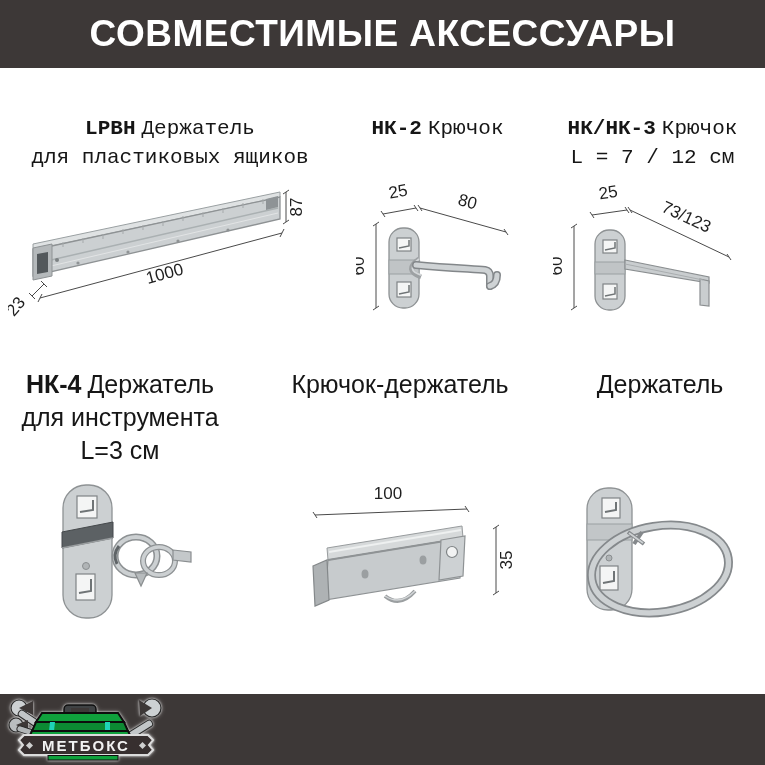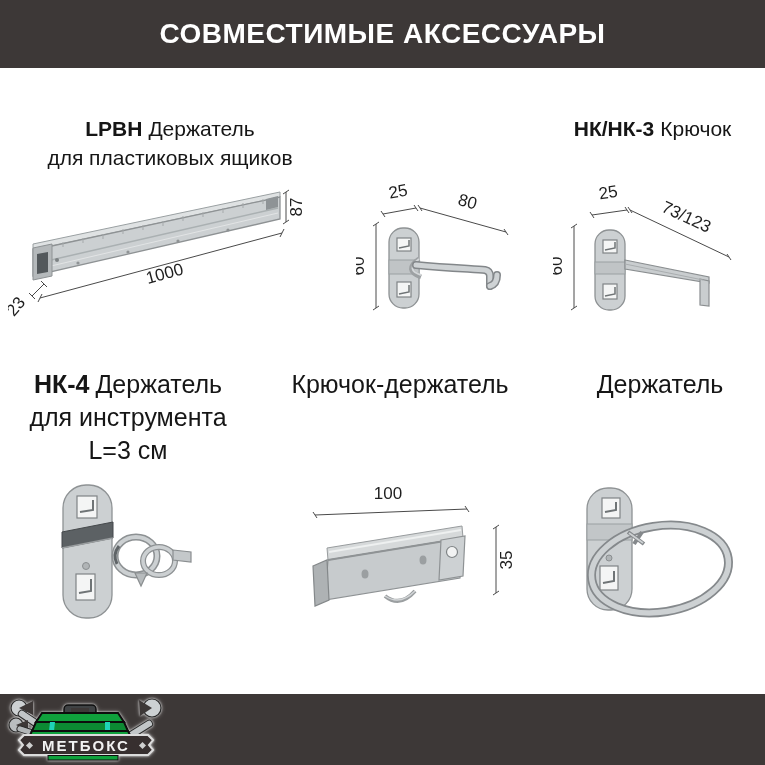--- a/index.html
+++ b/index.html
@@ -1,22 +1,22 @@
 <!DOCTYPE html>
 <html><head>
 <meta charset="utf-8">
 <style>
   html,body{margin:0;padding:0;background:#fff;}
   .page{position:relative;width:765px;height:765px;background:#ffffff;overflow:hidden;
         font-family:"Liberation Sans",sans-serif;color:#1b1b1b;}
   .header{position:absolute;left:0;top:0;width:765px;height:68px;background:#3d3837;
           display:flex;align-items:center;justify-content:center;}
-  .header h1{margin:12px;color:#ffffff;font-size:28px;font-weight:700;letter-spacing:.5px;}
+  .header h1{margin:12px;color:#ffffff;font-size:37px;font-weight:700;letter-spacing:.5px;}
   .ptitle{position:absolute;text-align:center;color:#161616;}
-  .ptitle.r1{font-size:21px;line-height:29px;}
+  .ptitle.r1{font-size:21px;line-height:29px;font-family:Liberation Mono, monospace;}
   .ptitle.r2{font-size:25px;line-height:33px;}
   .pcode{font-weight:700;}
   .pname{margin-left:6px;}
   .drawing{position:absolute;}
   .dimt{font-size:17px;fill:#1f1f1f;font-family:"Liberation Sans",sans-serif;}
   .dim{stroke:#4a4a4a;stroke-width:1;fill:none;}
   .metal{fill:#ccd0d2;stroke:#8e9294;stroke-width:1.3;}
   .metal2{fill:#dfe2e3;stroke:#9aa0a2;stroke-width:1;}
   .slot{fill:#f4f5f5;stroke:#7f8486;stroke-width:1.2;}
   .footer{position:absolute;left:0;top:694px;width:765px;height:71px;background:#3d3837;}
@@ -31,22 +31,26 @@
 <div class="page">
 
   <div class="header">
     <h1>СОВМЕСТИМЫЕ АКСЕССУАРЫ</h1>
   </div>
 
   <div class="ptitle r1" style="left:20px;top:114px;width:300px">
     <div><span class="pcode">LPBH</span><span class="pname">Держатель</span></div>
     <div>для пластиковых ящиков</div>
   </div>
+  <div class="ptitle r1" style="left:350px;top:114px;width:175px">
+    <div><span class="pcode">НК-2</span><span class="pname">Крючок</span></div>
+  </div>
   <div class="ptitle r1" style="left:540px;top:114px;width:225px">
     <div><span class="pcode">НК/НК-3</span><span class="pname">Крючок</span></div>
+    <div>L = 7 / 12 см</div>
   </div>
 
   <svg class="drawing" style="left:8px;top:180px" width="320" height="152" viewBox="0 0 320 152">
     <polygon class="metal2" points="25,64 272,12 272,17 25,70"></polygon>
     <polygon class="metal" points="25,70 272,17 272,39 25,96"></polygon>
     <line x1="43" y1="80" x2="270" y2="28" stroke="#aab0b2" stroke-width="1.5"></line>
     <line x1="43" y1="86" x2="270" y2="33" stroke="#e2e4e5" stroke-width="1"></line>
     <g stroke="#a5a9ab" stroke-width="1">
       <line x1="55" y1="62" x2="55" y2="67"></line>
         <line x1="75" y1="58" x2="75" y2="63"></line>
@@ -148,21 +152,21 @@
     <path d="M52,70 L62,68 L62,62" stroke="#6f7476" stroke-width="1.5" fill="none"></path>
     <rect class="slot" x="50" y="104" width="14" height="15"></rect>
     <path d="M52,116 L62,114 L62,107" stroke="#6f7476" stroke-width="1.5" fill="none"></path>
     <g>
       <polygon points="72,80 156,97 156,103 72,89" fill="#c9cdcf" stroke="#8a8e90" stroke-width="1.2"></polygon>
       <polygon points="147,99 156,101 156,126 147,125" fill="#c9cdcf" stroke="#8a8e90" stroke-width="1.2"></polygon>
       <line x1="72" y1="84" x2="150" y2="100" stroke="#a9adaf" stroke-width="1"></line>
     </g>
   </svg>
 
-  <div class="ptitle r2" style="left:8px;top:368px;width:240px">
+  <div class="ptitle r2" style="left:0px;top:368px;width:240px">
     <div><span class="pcode">НК-4</span><span class="pname">Держатель</span></div>
     <div>для инструмента</div>
     <div>L=3 см</div>
   </div>
   <div class="ptitle r2" style="left:270px;top:368px;width:260px">
     <div>Крючок-держатель</div>
   </div>
   <div class="ptitle r2" style="left:555px;top:368px;width:210px">
     <div>Держатель</div>
   </div>

